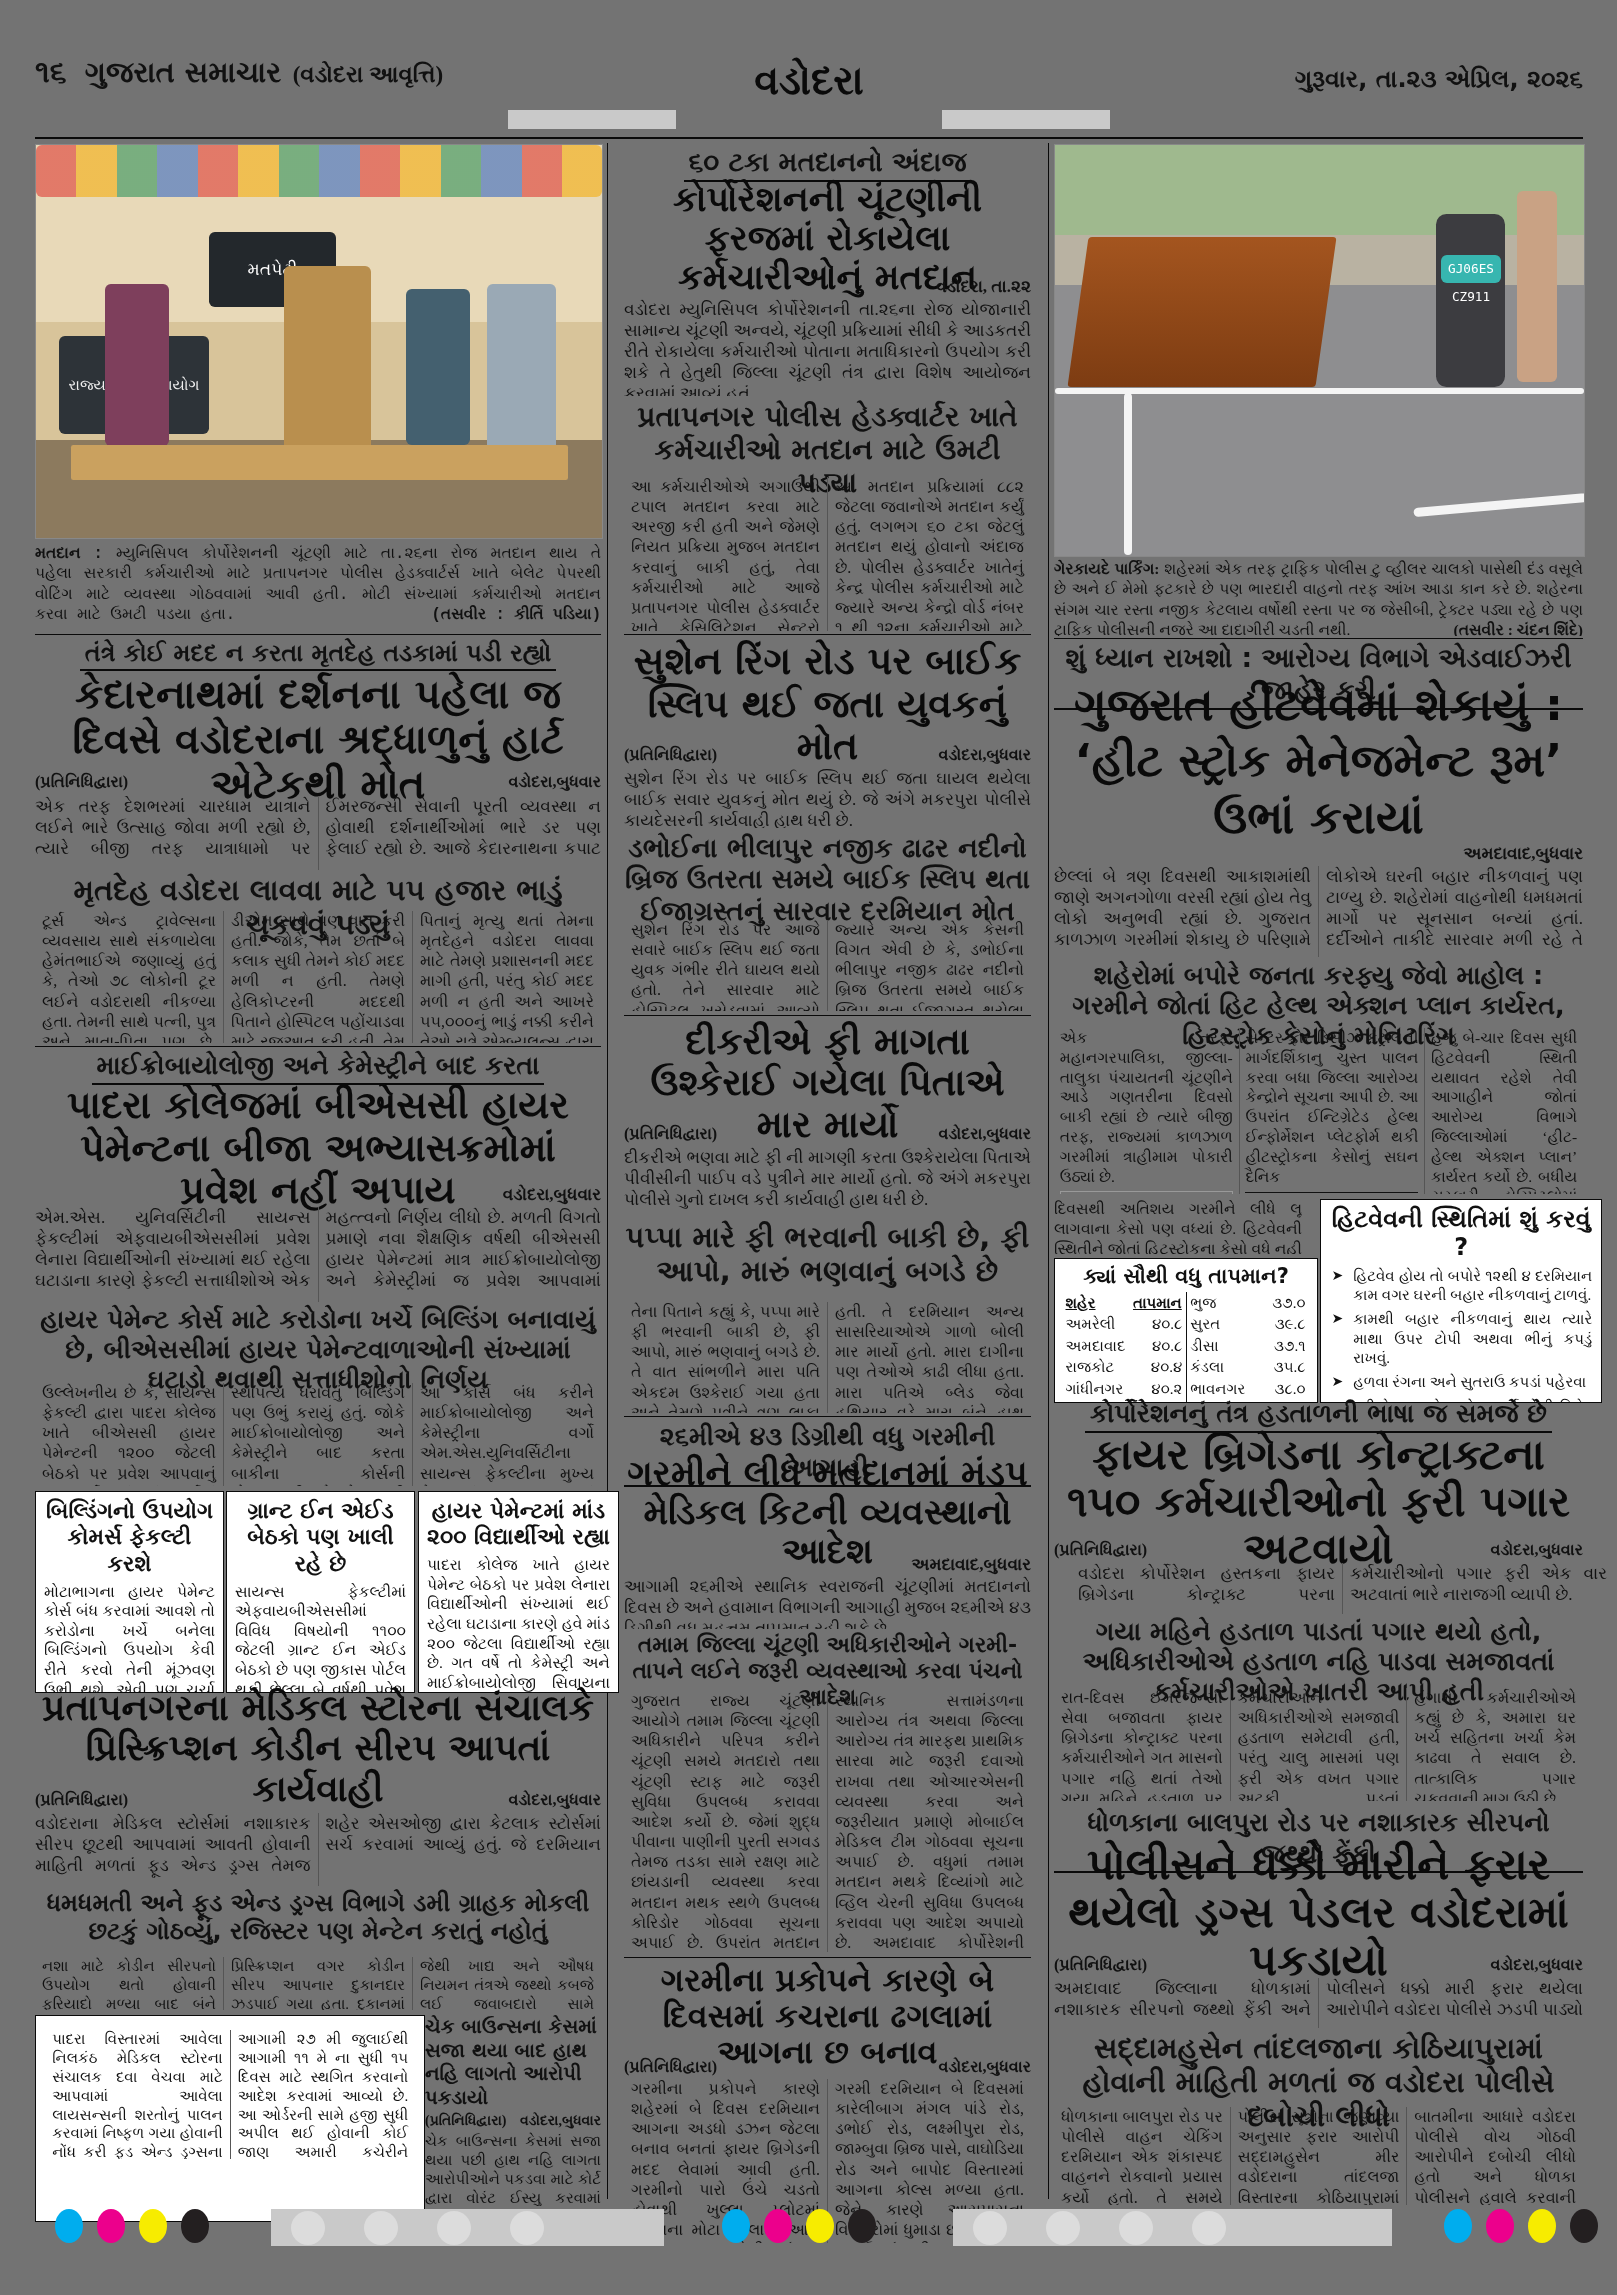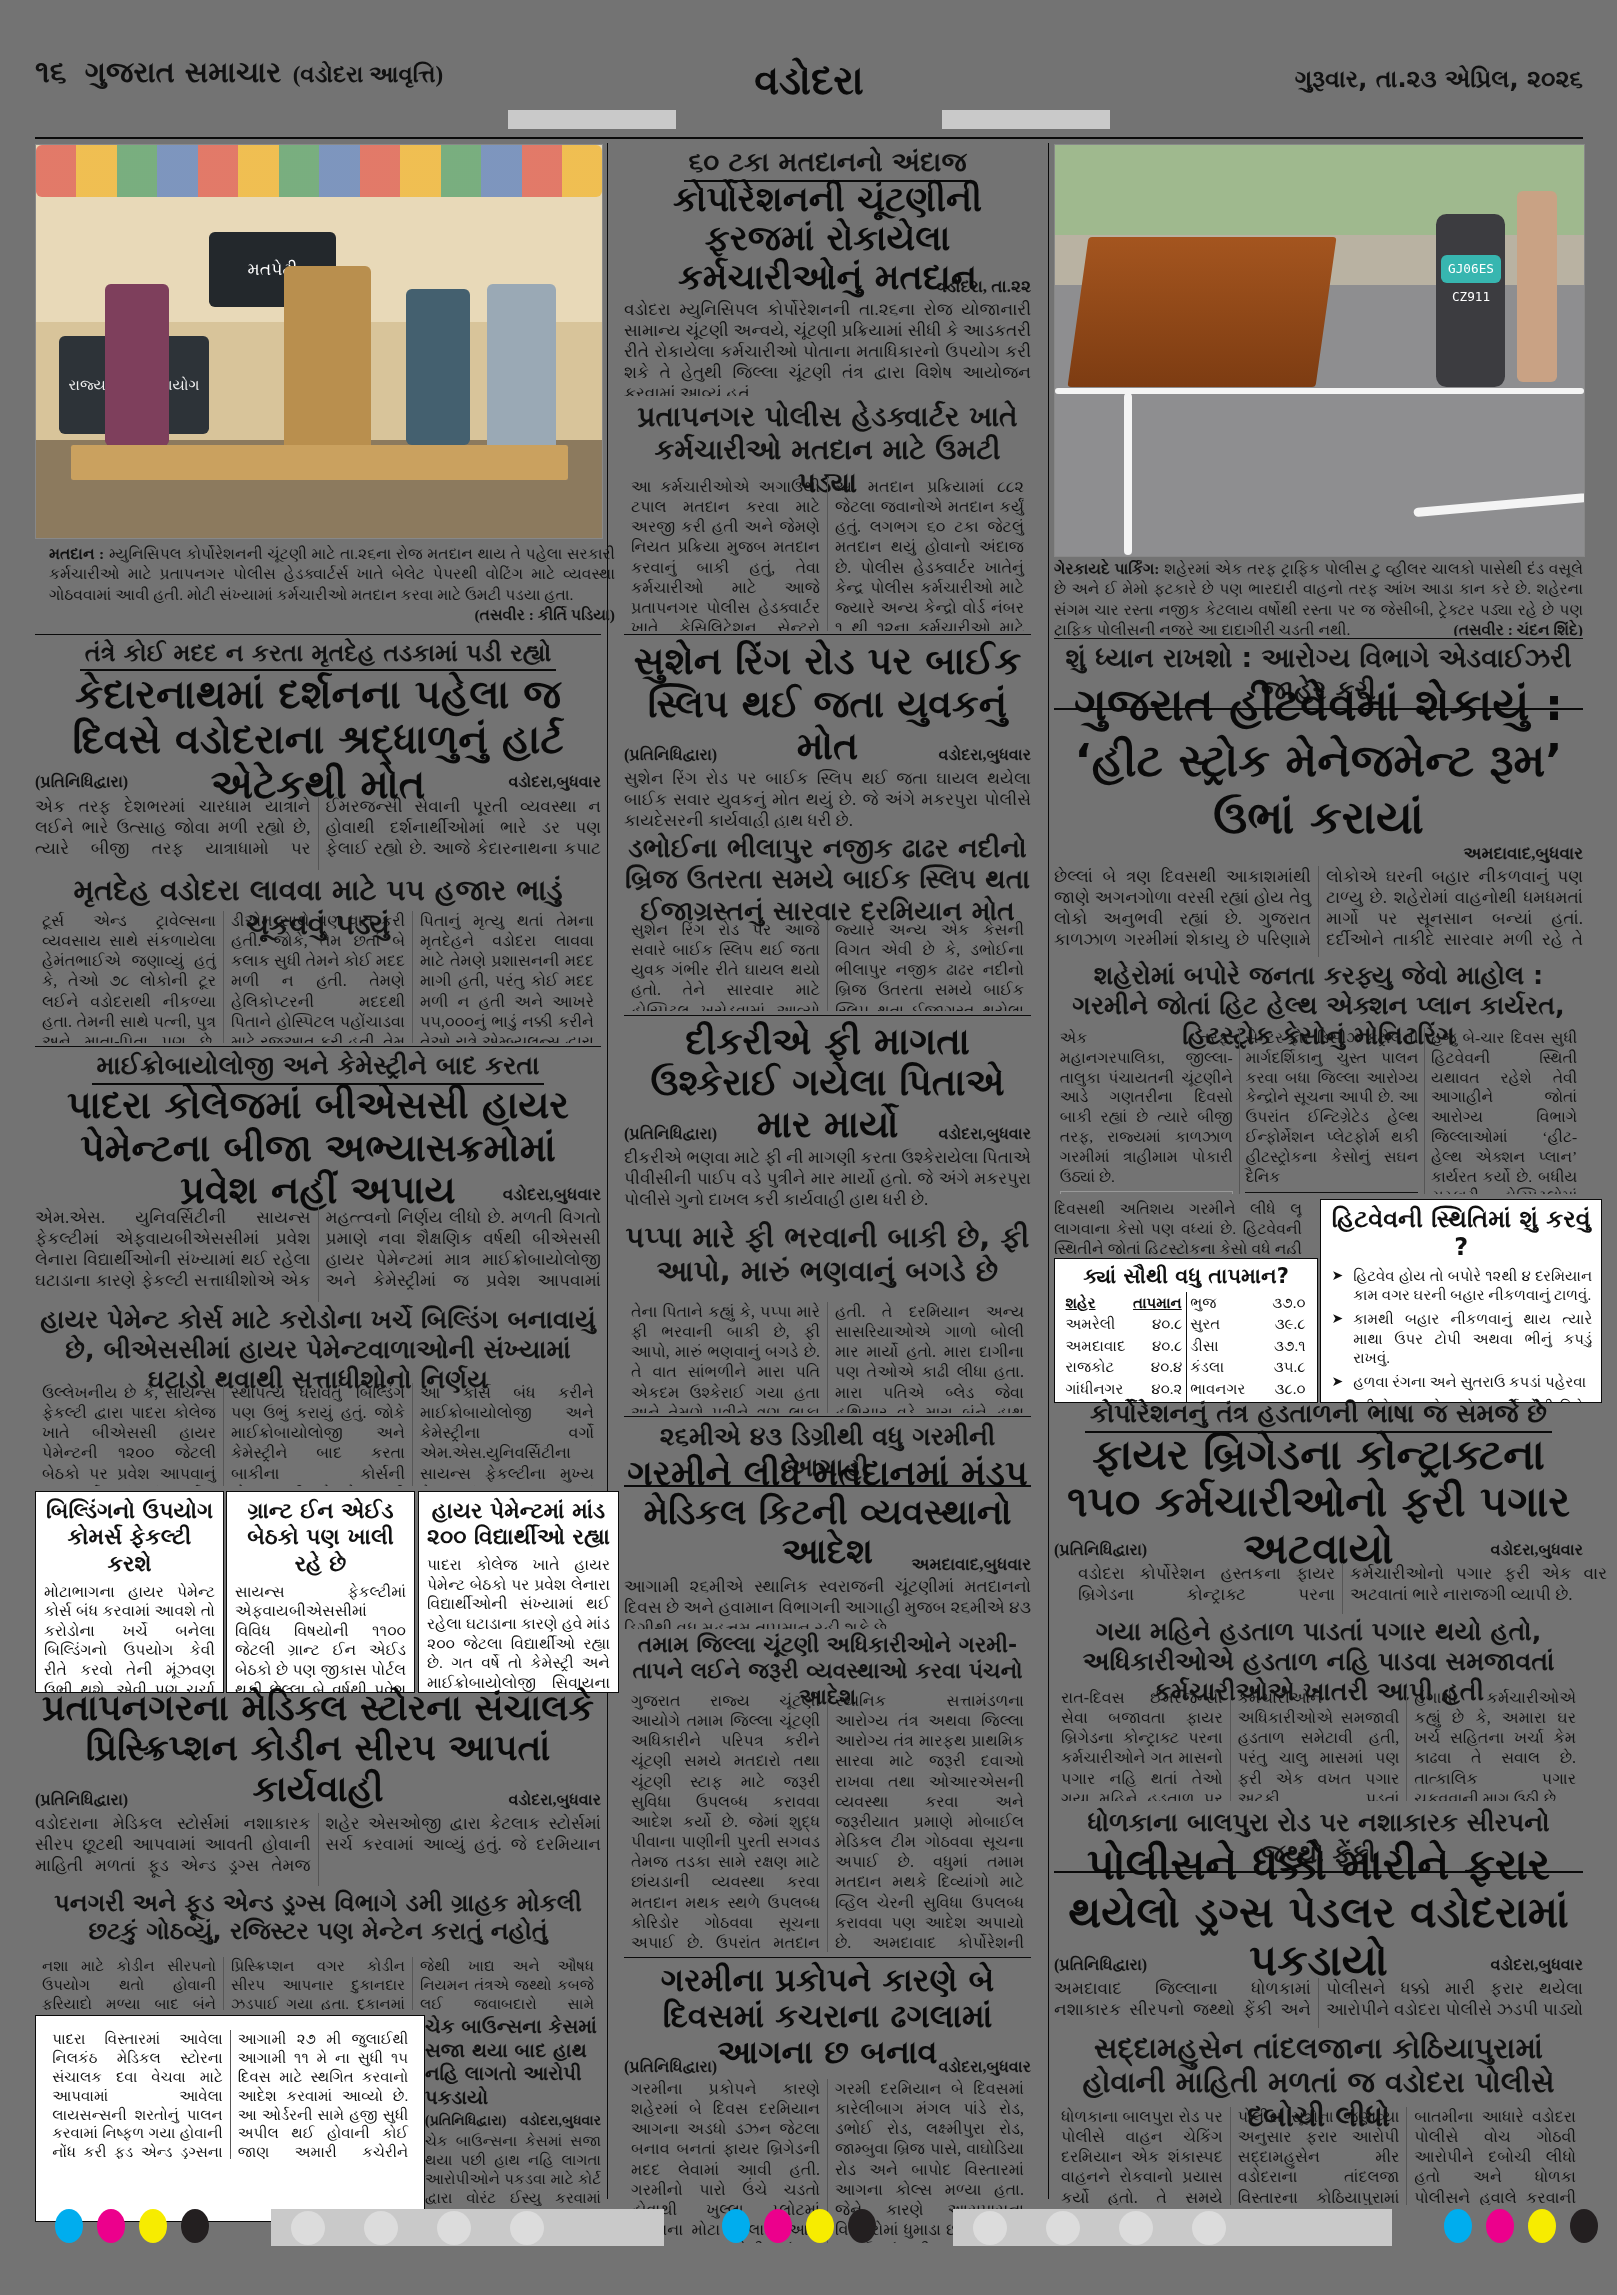--- a/index.html
+++ b/index.html
@@ -58,21 +58,21 @@
   <div class="abs ph" style="left:35px;top:144px;width:566px;height:393px;background:linear-gradient(#e8d9b8 0 45%,#d8c49a 45% 75%,#8c7a5e 75% 100%);">
     <div class="fig" style="left:0;top:0;width:100%;height:52px;background:repeating-linear-gradient(90deg,#e05a4e 0 40px,#f2b630 40px 81px,#54a06c 81px 121px,#5a7fc0 121px 162px);opacity:.75;"></div>
     <div class="fig" style="left:173px;top:87px;width:127px;height:75px;background:#23282c;color:#fff;font-size:17.3px;text-align:center;line-height:75px;font-family:'DejaVu Sans',sans-serif;">મતપેટી</div>
     <div class="fig" style="left:23px;top:191px;width:150px;height:98px;background:#2d3338;color:#eee;font-size:15px;text-align:center;line-height:98px;font-family:'DejaVu Sans',sans-serif;">રાજ્ય ચૂંટણી આયોગ</div>
     <div class="fig" style="left:248px;top:121px;width:87px;height:191px;background:#b98f4e;"></div>
     <div class="fig" style="left:69px;top:139px;width:64px;height:162px;background:#7e3f5c;"></div>
     <div class="fig" style="left:370px;top:144px;width:64px;height:156px;background:#44606f;"></div>
     <div class="fig" style="left:451px;top:139px;width:69px;height:168px;background:#9aa9b5;"></div>
     <div class="fig" style="left:35px;top:300px;width:497px;height:35px;background:#caa15f;border-radius:2.3px;"></div>
   </div>
-  <div class="abs caption" style="left:49px;top:544px;width:566px;height:88px;">
+  <div class="abs caption" style="left:35px;top:544px;width:566px;height:88px;font-family:Liberation Mono, monospace;">
     <b>મતદાન :</b>
     <span>મ્યુનિસિપલ કોર્પોરેશનની ચૂંટણી માટે તા.૨૬ના રોજ મતદાન થાય તે પહેલા સરકારી કર્મચારીઓ માટે પ્રતાપનગર પોલીસ હેડક્વાર્ટર્સ ખાતે બેલેટ પેપરથી વોટિંગ માટે વ્યવસ્થા ગોઠવવામાં આવી હતી. મોટી સંખ્યામાં કર્મચારીઓ મતદાન કરવા માટે ઉમટી પડયા હતા.</span>
     <span class="credit">(તસવીર : કીર્તિ પડિયા)</span>
   </div>
   <div class="abs hrule" style="left:35px;top:634px;width:566px;height:1.2px;"></div>
 
   <div class="abs k" style="left:35px;top:639px;width:566px;font-size:24px;"><span>તંત્રે કોઈ મદદ ન કરતા મૃતદેહ તડકામાં પડી રહ્યો</span></div>
   <div class="abs hd" style="left:35px;top:672px;width:566px;height:97px;font-size:40px;">કેદારનાથમાં દર્શનના પહેલા જ દિવસે વડોદરાના શ્રદ્ધાળુનું હાર્ટ એટેકથી મોત</div>
   <div class="abs byrow" style="left:35px;top:773px;width:566px;">
     <span>(પ્રતિનિધિદ્વારા)</span>
@@ -110,21 +110,21 @@
     <div class="boxtitle" style="font-size:22px;">હાયર પેમેન્ટમાં માંડ ૨૦૦ વિદ્યાર્થીઓ રહ્યા</div>
     <div style="font-size:15.6px;line-height:1.26;text-align:justify;margin-top:4.6px;">પાદરા કોલેજ ખાતે હાયર પેમેન્ટ બેઠકો પર પ્રવેશ લેનારા વિદ્યાર્થીઓની સંખ્યામાં થઈ રહેલા ઘટાડાના કારણે હવે માંડ ૨૦૦ જેટલા વિદ્યાર્થીઓ રહ્યા છે. ગત વર્ષે તો કેમેસ્ટ્રી અને માઈક્રોબાયોલોજી સિવાયના અન્ય વિષયોમાં આંગળીના વેઢે ગણાય તેટલા વિદ્યાર્થીઓએ પ્રવેશ લીધો હતો.</div>
   </div>
 
   <div class="abs hd" style="left:35px;top:1688px;width:566px;height:99px;font-size:36px;">પ્રતાપનગરના મેડિકલ સ્ટોરના સંચાલકે પ્રિસ્ક્રિપ્શન કોડીન સીરપ આપતાં કાર્યવાહી</div>
   <div class="abs byrow" style="left:35px;top:1791px;width:566px;">
     <span>(પ્રતિનિધિદ્વારા)</span>
     <span>વડોદરા,બુધવાર</span>
   </div>
   <div class="abs intro i2" style="left:35px;top:1813px;width:566px;height:73px;">વડોદરાના મેડિકલ સ્ટોર્સમાં નશાકારક સીરપ છૂટથી આપવામાં આવતી હોવાની માહિતી મળતાં ફૂડ એન્ડ ડ્રગ્સ તેમજ શહેર એસઓજી દ્વારા કેટલાક સ્ટોર્સમાં સર્ચ કરવામાં આવ્યું હતું. જે દરમિયાન પ્રતાપ નગરના એક દુકાનદાર છટકામાં ફસાયા હતા.</div>
-  <div class="abs sub" style="left:35px;top:1889px;width:566px;font-size:24px;">પનગરી અને ફૂડ એન્ડ ડ્રગ્સ વિભાગે ડમી ગ્રાહક મોકલી છટકું ગોઠવ્યું, રજિસ્ટર પણ મેન્ટેન કરાતું નહોતું</div>
+  <div class="abs sub" style="left:35px;top:1889px;width:566px;font-size:24px;">ધમધમતી અને ફૂડ એન્ડ ડ્રગ્સ વિભાગે ડમી ગ્રાહક મોકલી છટકું ગોઠવ્યું, રજિસ્ટર પણ મેન્ટેન કરાતું નહોતું</div>
   <div class="abs cols" style="left:35px;top:1957px;width:566px;height:53px;">
     <div class="col" style="font-size:15px;">નશા માટે કોડીન સીરપનો ઉપયોગ થતો હોવાની ફરિયાદો મળ્યા બાદ બંને વિભાગની ટીમોએ ડમી ગ્રાહક મોકલી છટકું ગોઠવ્યું હતું.</div>
     <div class="col" style="font-size:15px;">પ્રિસ્ક્રિપ્શન વગર કોડીન સીરપ આપનાર દુકાનદાર ઝડપાઈ ગયા હતા. દુકાનમાં વેચાણનું રજિસ્ટર પણ મેન્ટેન કરાતું ન હતું.</div>
     <div class="col" style="font-size:15px;">જેથી ખાદ્ય અને ઔષધ નિયમન તંત્રએ જથ્થો કબજે લઈ જવાબદારો સામે આગળની કાર્યવાહી હાથ ધરી છે.</div>
   </div>
 
   <div class="abs box" style="left:35px;top:2015px;width:370px;height:191px;padding:7px 9.2px;">
     <div class="cols" style="margin-top:7px;height:129px;">
       <div class="col" style="font-size:15px;">પાદરા વિસ્તારમાં આવેલા નિલકંઠ મેડિકલ સ્ટોરના સંચાલક દવા વેચવા માટે આપવામાં આવેલા લાયસન્સની શરતોનું પાલન કરવામાં નિષ્ફળ ગયા હોવાની નોંધ કરી ફૂડ એન્ડ ડ્રગ્સના મદદનીશ કમિશનર એ.એચ. ઝાલા દ્વારા મેડિકલ સ્ટોરનો પરવાનો</div>
       <div class="col" style="font-size:15px;">આગામી ૨૭ મી જુલાઈથી આગામી ૧૧ મે ના સુધી ૧૫ દિવસ માટે સ્થગિત કરવાનો આદેશ કરવામાં આવ્યો છે. આ ઓર્ડરની સામે હજી સુધી અપીલ થઈ હોવાની કોઈ જાણ અમારી કચેરીને કરવામાં આવી નથી, તેવું મદદનીશ કમિશનરે જણાવ્યું છે.</div>

